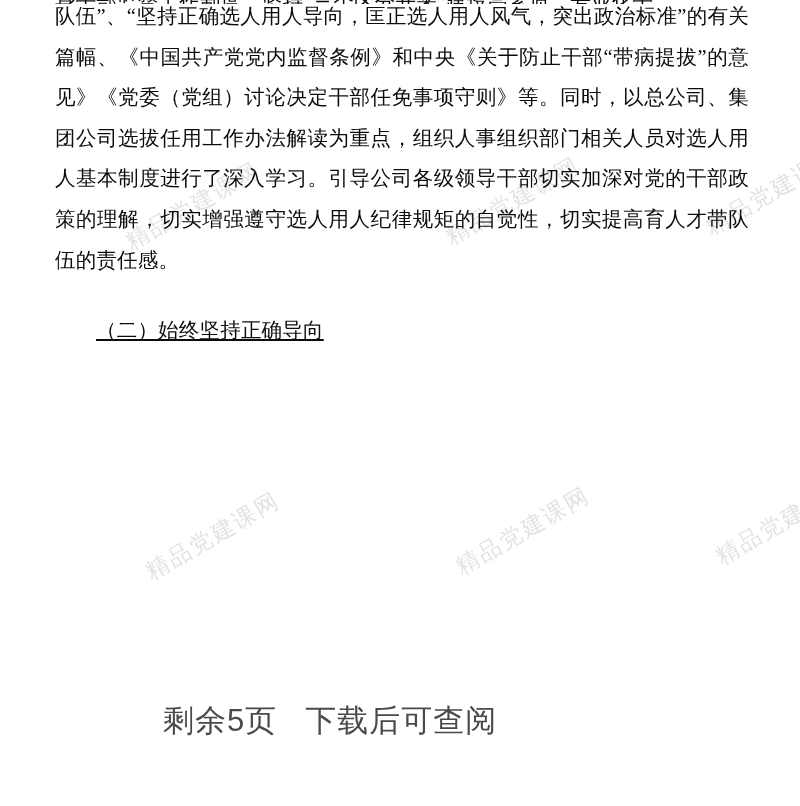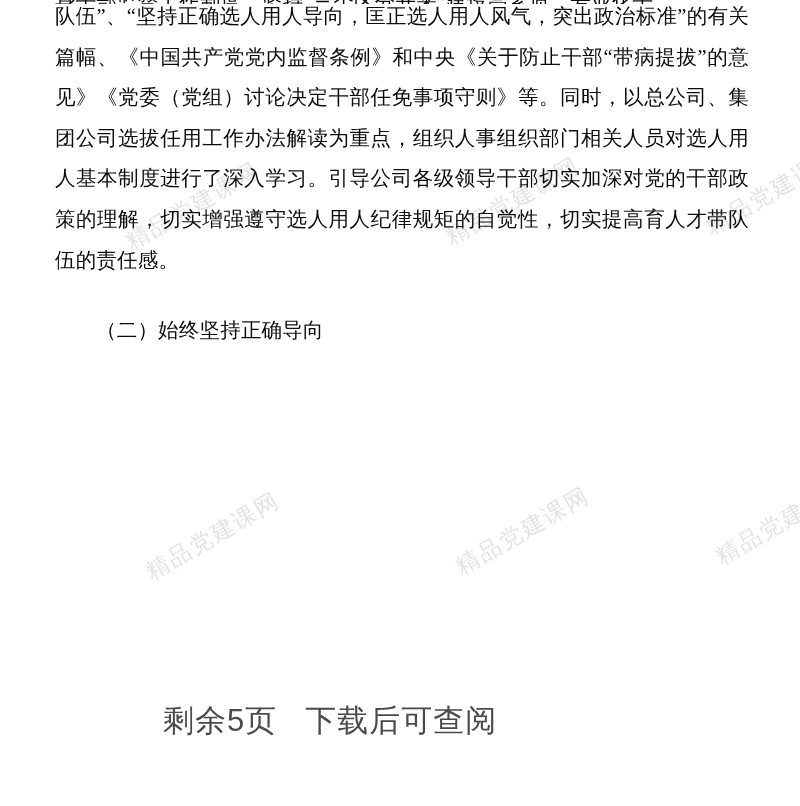--- a/index.html
+++ b/index.html
@@ -42,20 +42,21 @@
     margin: 0;
     letter-spacing: 0.2px;
   }
 
   .para.indent-2 {
     text-indent: 41px;
   }
   .para.heading {
     text-indent: 41px;
     font-weight: normal;
+    text-decoration: underline;
   }
 
   .gap-sm { height: 18px; }
   .gap-md { height: 30px; }
 
   
   .clipped-line {
     position: absolute;
     left: 55px;
     top: -18px;

